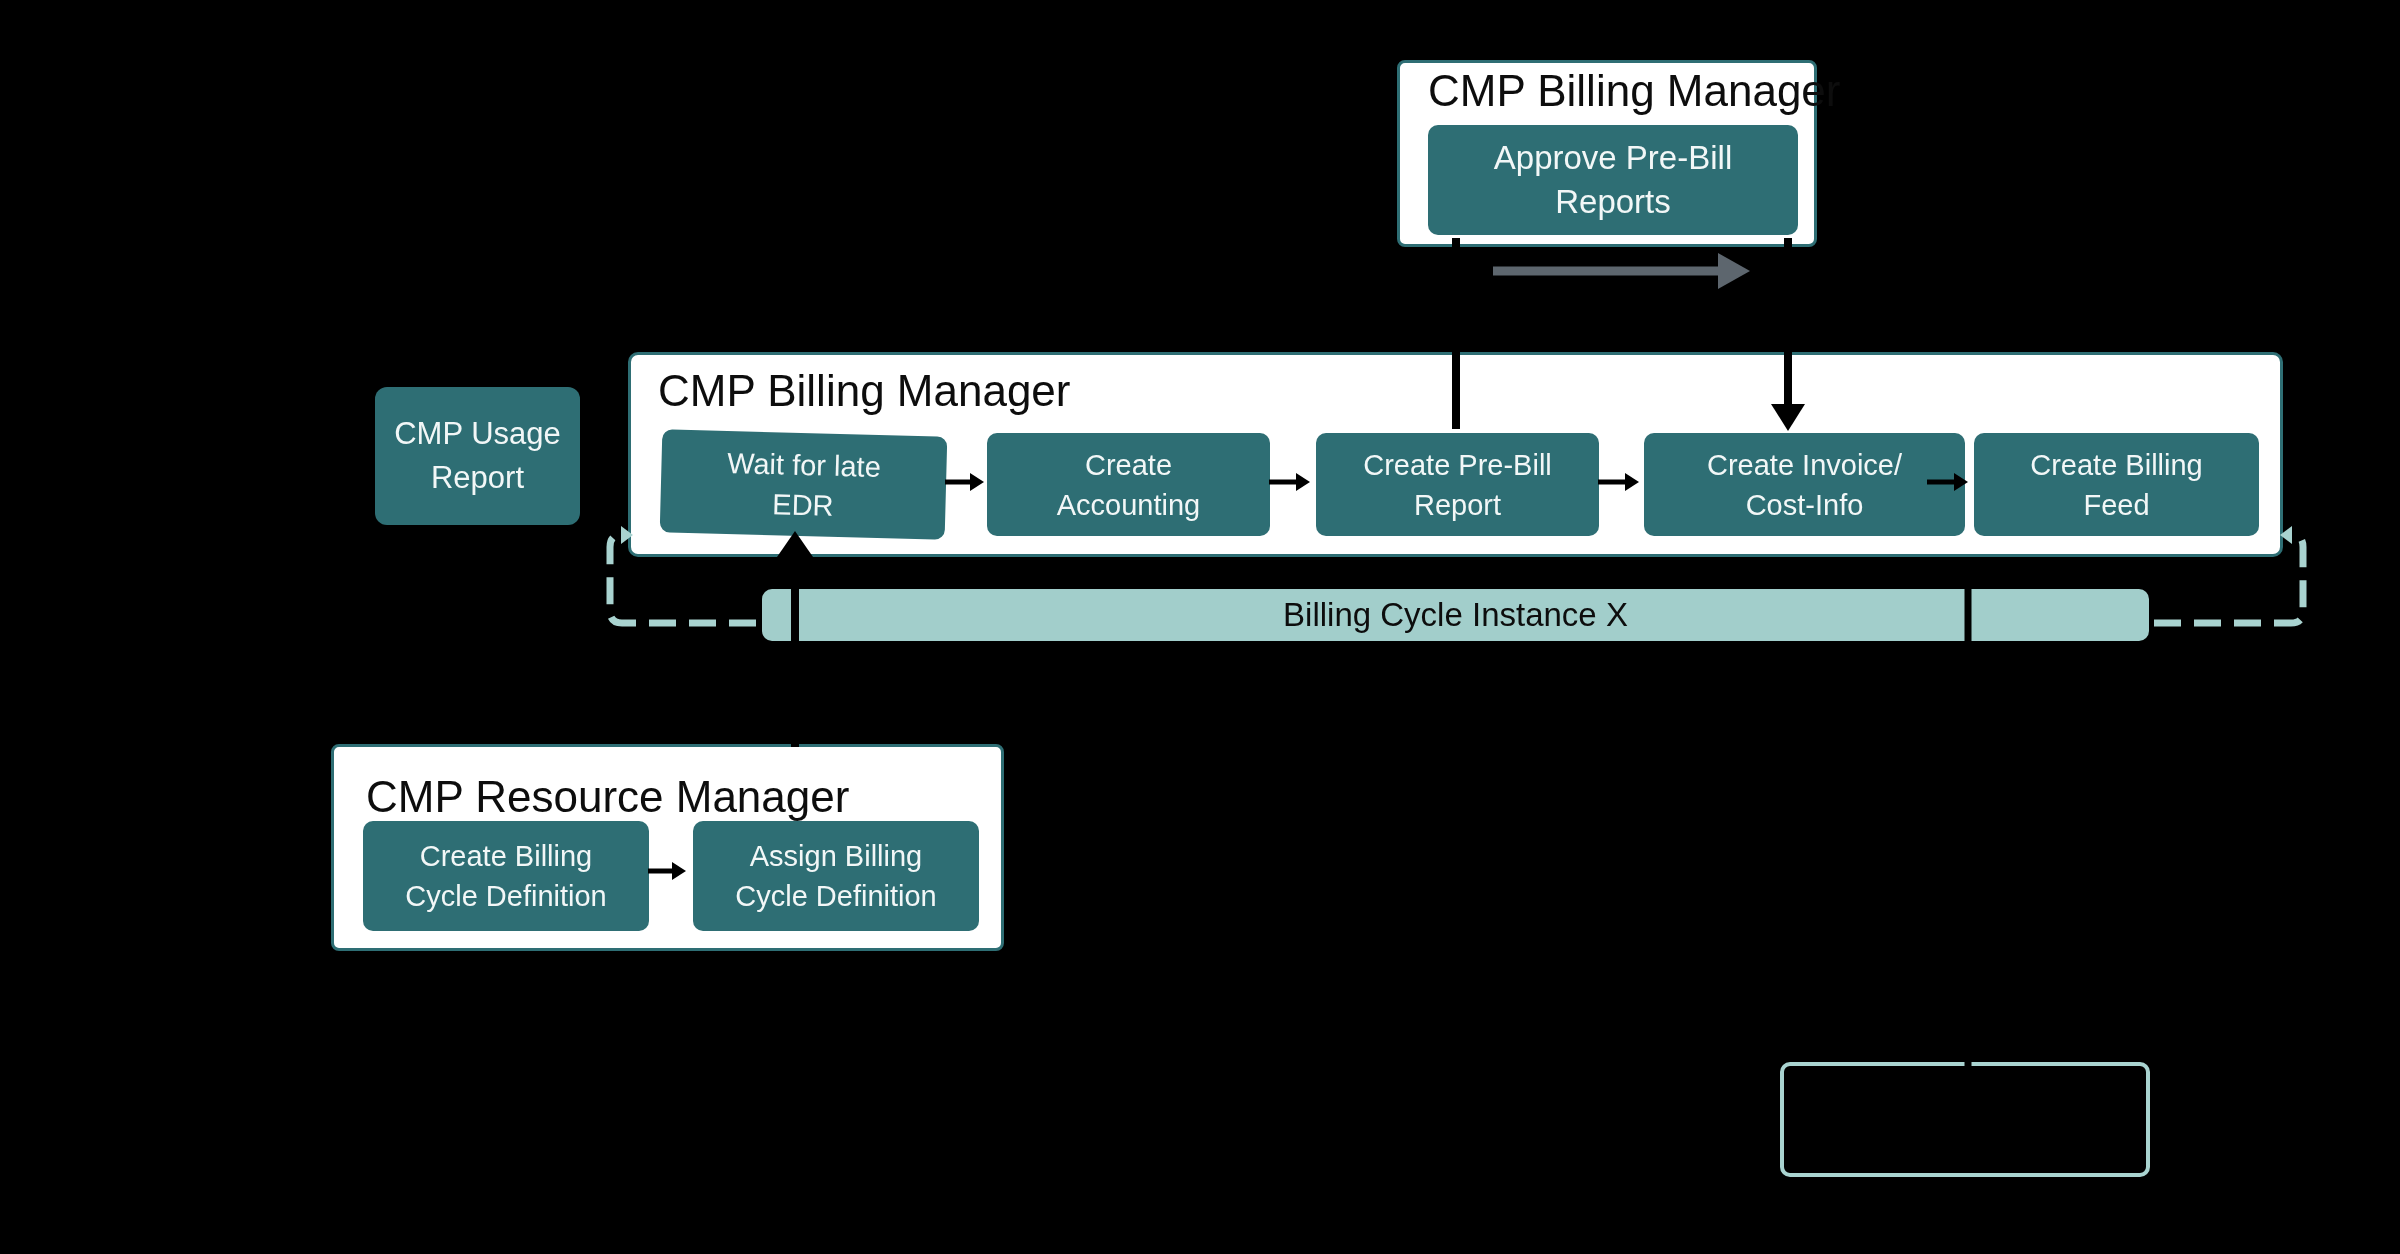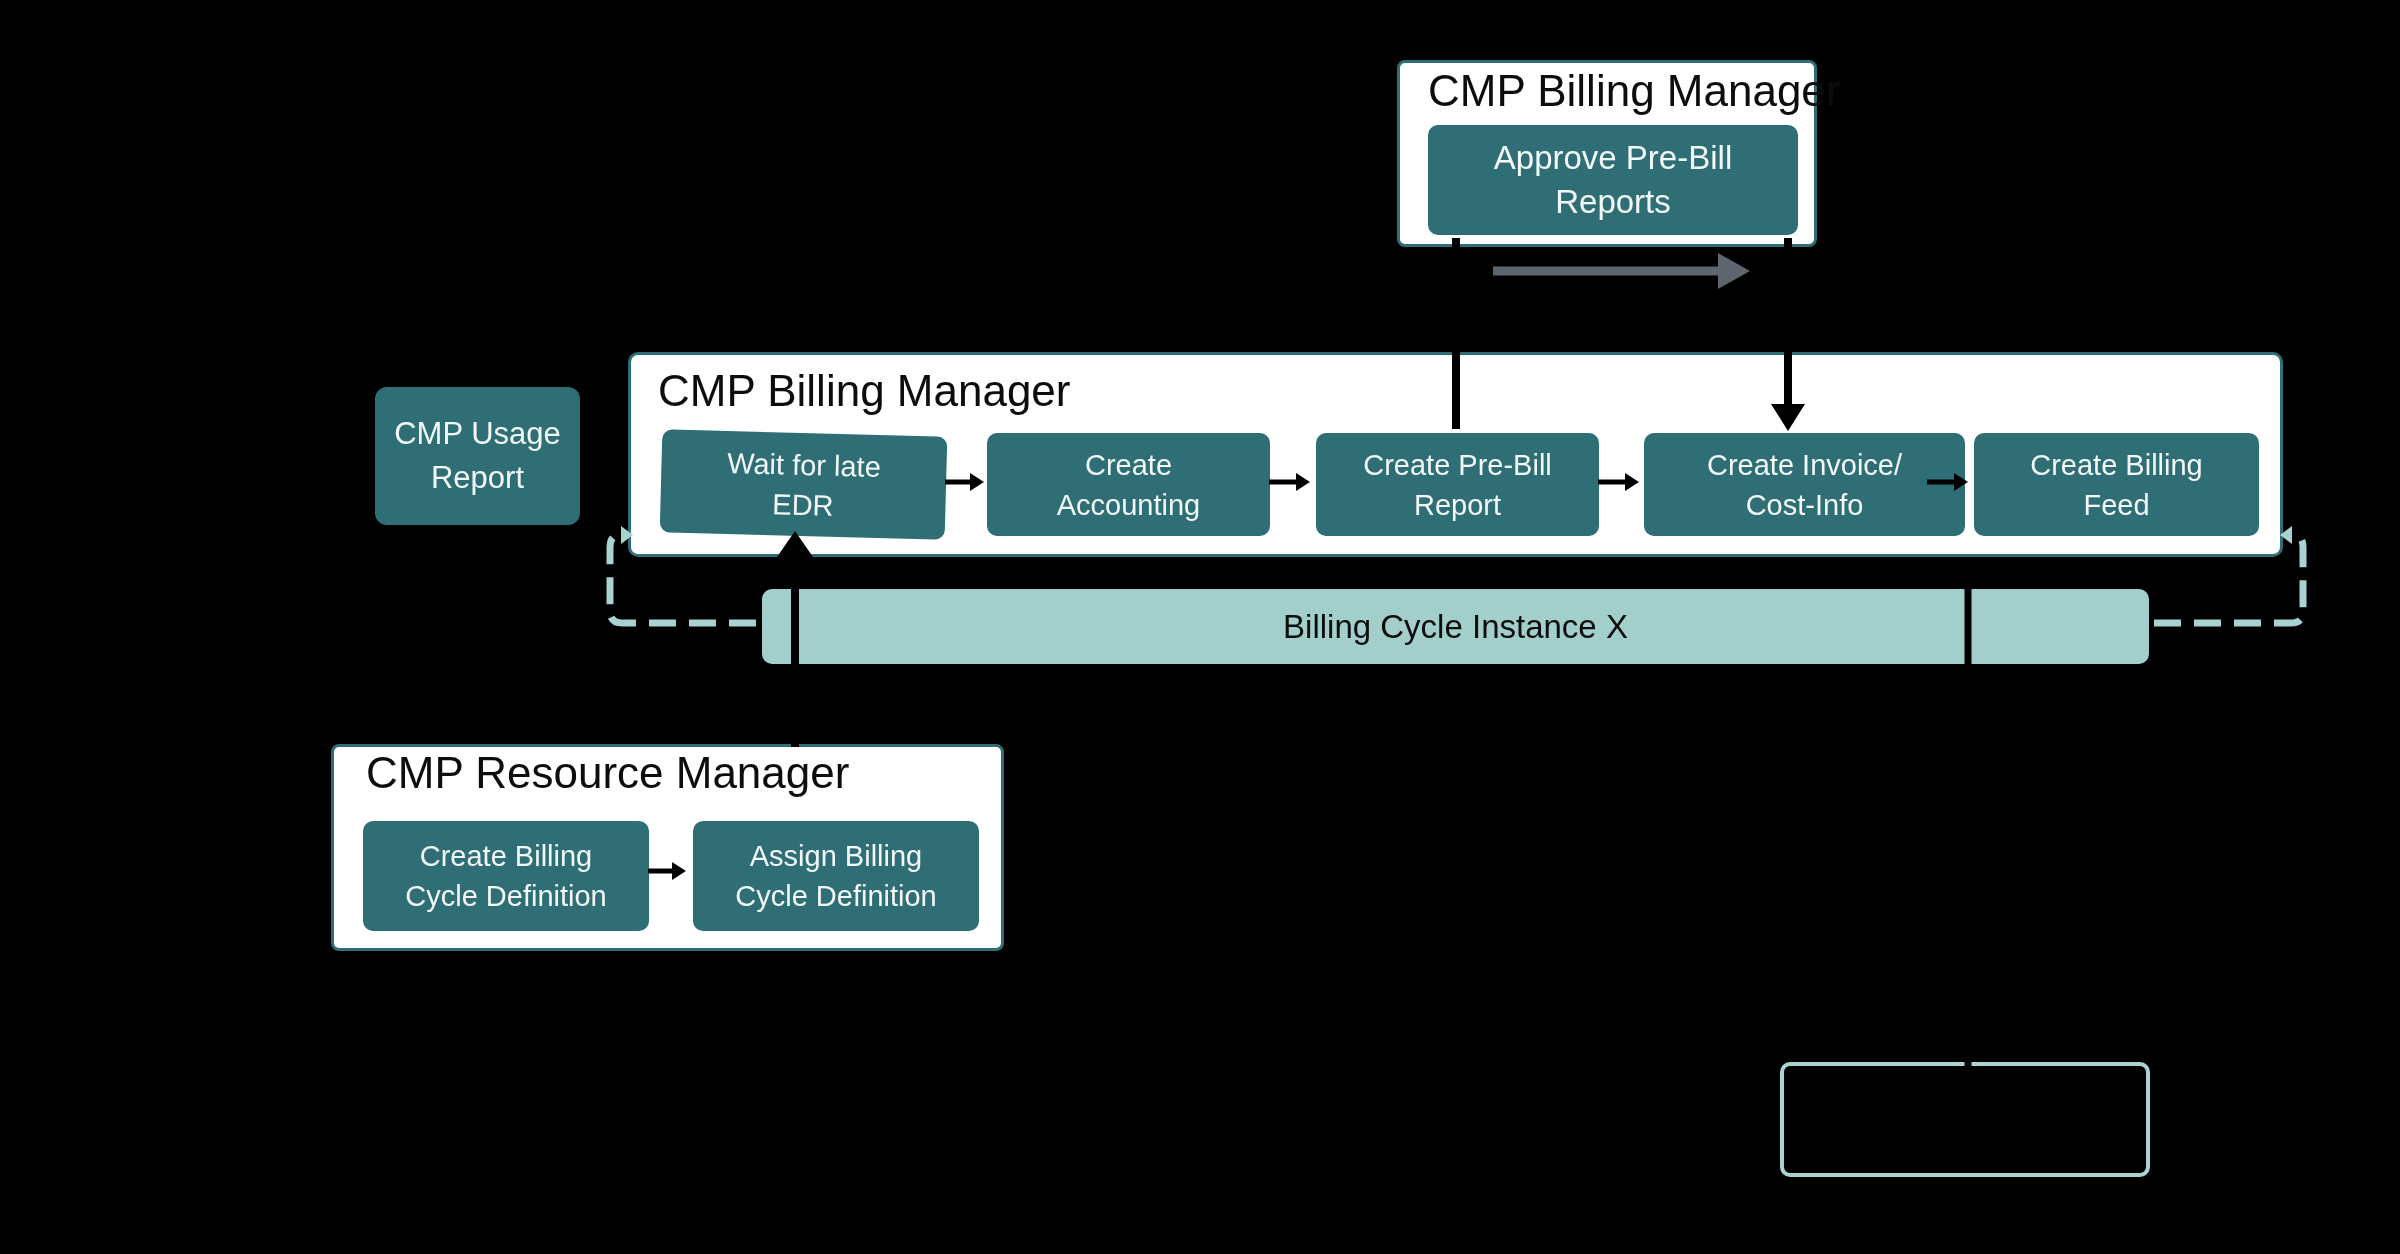--- a/index.html
+++ b/index.html
@@ -31,21 +31,21 @@
   .task-main{top:78px; height:103px;}
   .task-wait{left:30px; width:285px; transform:rotate(1.5deg);}
   .task-acct{left:356px; width:283px;}
   .task-prebill{left:685px; width:283px;}
   .task-invoice{left:1013px; width:321px;justify-content:center;}
   .task-feed{left:1343px; width:285px;}
 
   .usage-box{left:375px; top:387px; width:205px; height:138px; border-radius:12px;}
   .usage-box .node-label{font-size:31px; line-height:44px;}
 
-  .cycle-bar{position:absolute; left:762px; top:589px; width:1387px; height:75px;
+  .cycle-bar{position:absolute; left:762px; top:589px; width:1387px; height:52px;
         background:var(--teal_light); border-radius:10px; display:flex;
         align-items:center; justify-content:center;}
   .cycle-bar .bar-label{color:var(--text_dark); font-size:33px; white-space:nowrap;}
 
   .lane-resource{left:331px; top:744px; width:673px; height:207px; border-radius:8px;}
   .task-res{top:74px; height:110px;}
   .task-create-def{left:29px; width:286px;}
   .task-assign-def{left:359px; width:286px;}
 
   .future-box{position:absolute; left:1780px; top:1062px; width:370px; height:115px;
@@ -98,21 +98,21 @@
   <div class="node usage-box">
     <div class="node-label">CMP Usage
 Report</div>
   </div>
 
   <div class="cycle-bar">
     <div class="bar-label">Billing Cycle Instance X</div>
   </div>
 
   <div class="lane lane-resource">
-    <div class="lane-title" style="left:32px; top:4px;text-align:center;">CMP Resource Manager</div>
+    <div class="lane-title" style="left:32px; top:28px;text-align:center;">CMP Resource Manager</div>
     <div class="node task-res task-create-def">
       <div class="node-label">Create Billing
 Cycle Definition</div>
     </div>
     <div class="node task-res task-assign-def">
       <div class="node-label">Assign Billing
 Cycle Definition</div>
     </div>
   </div>
 

